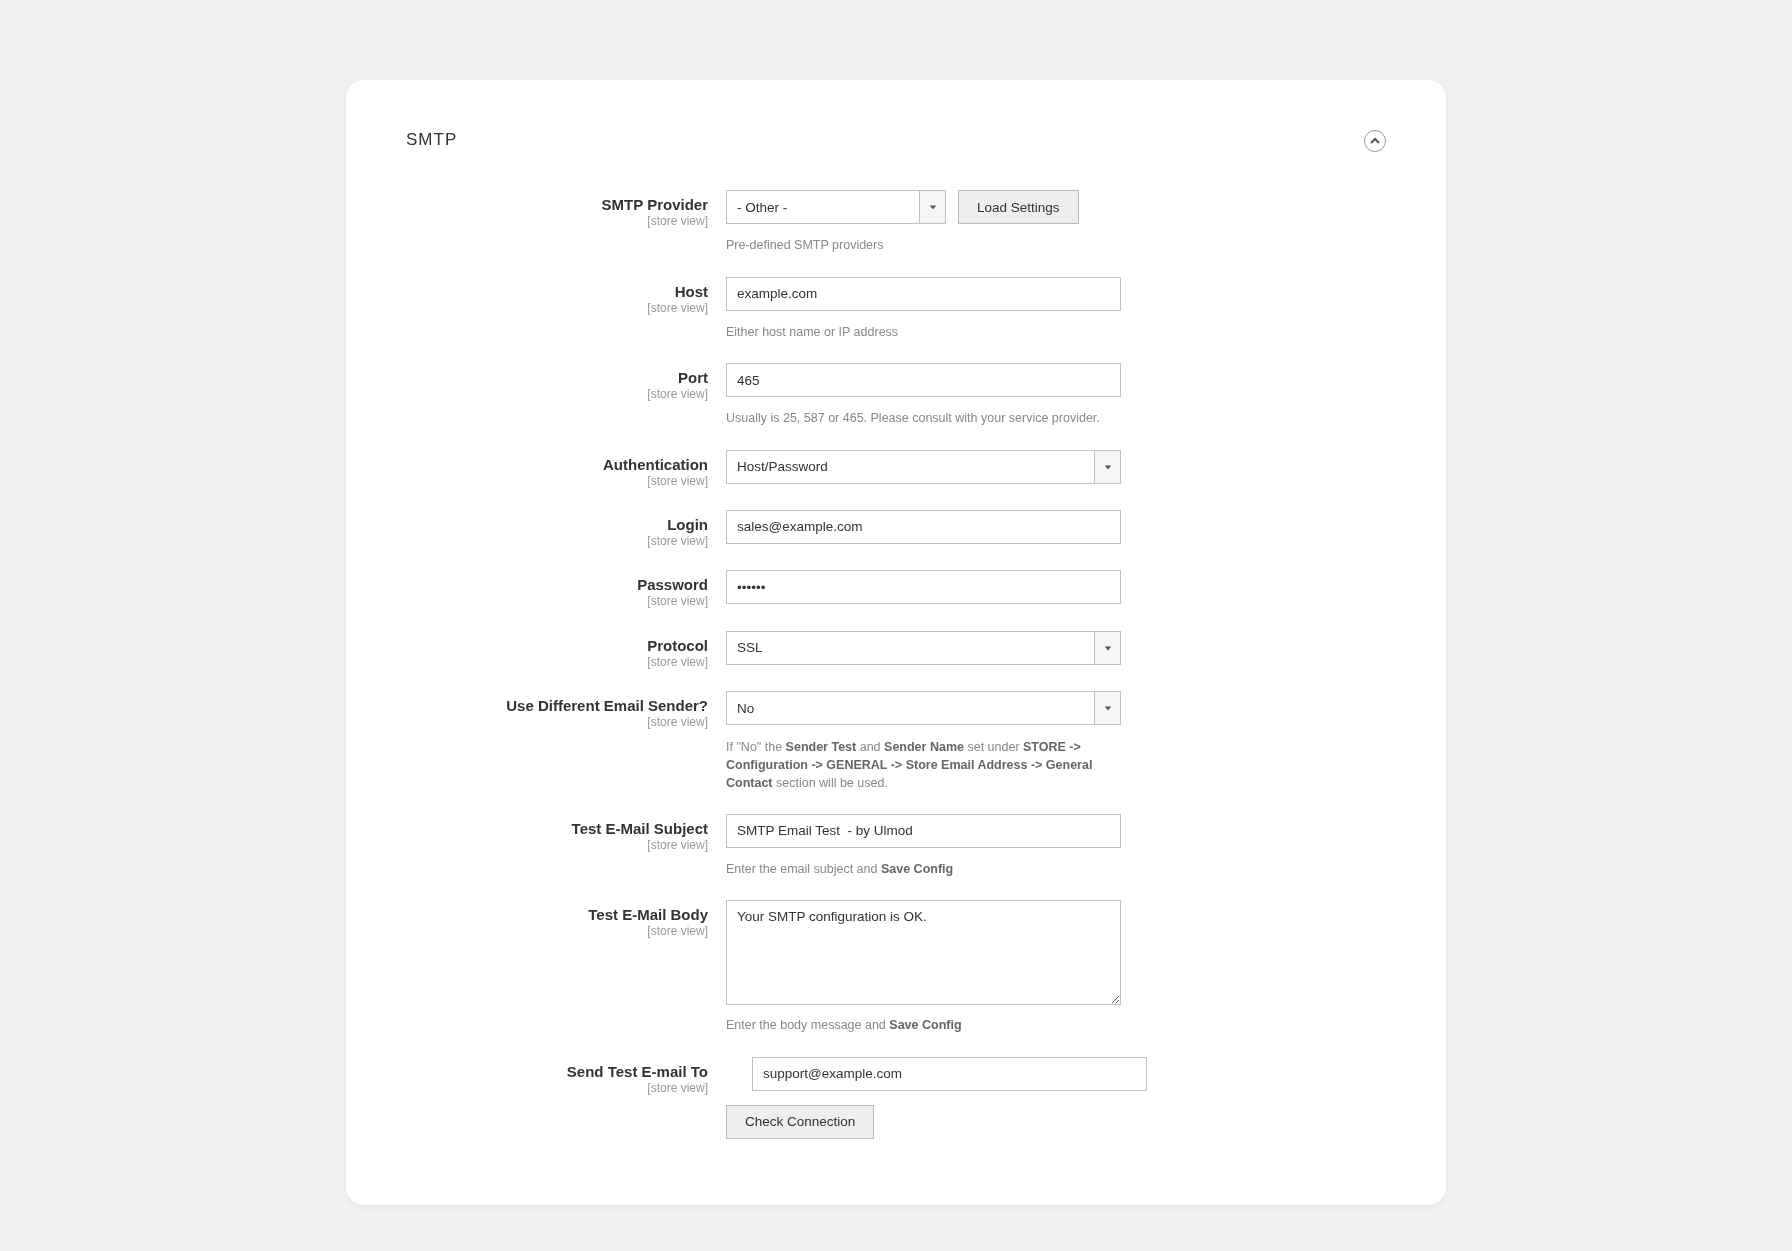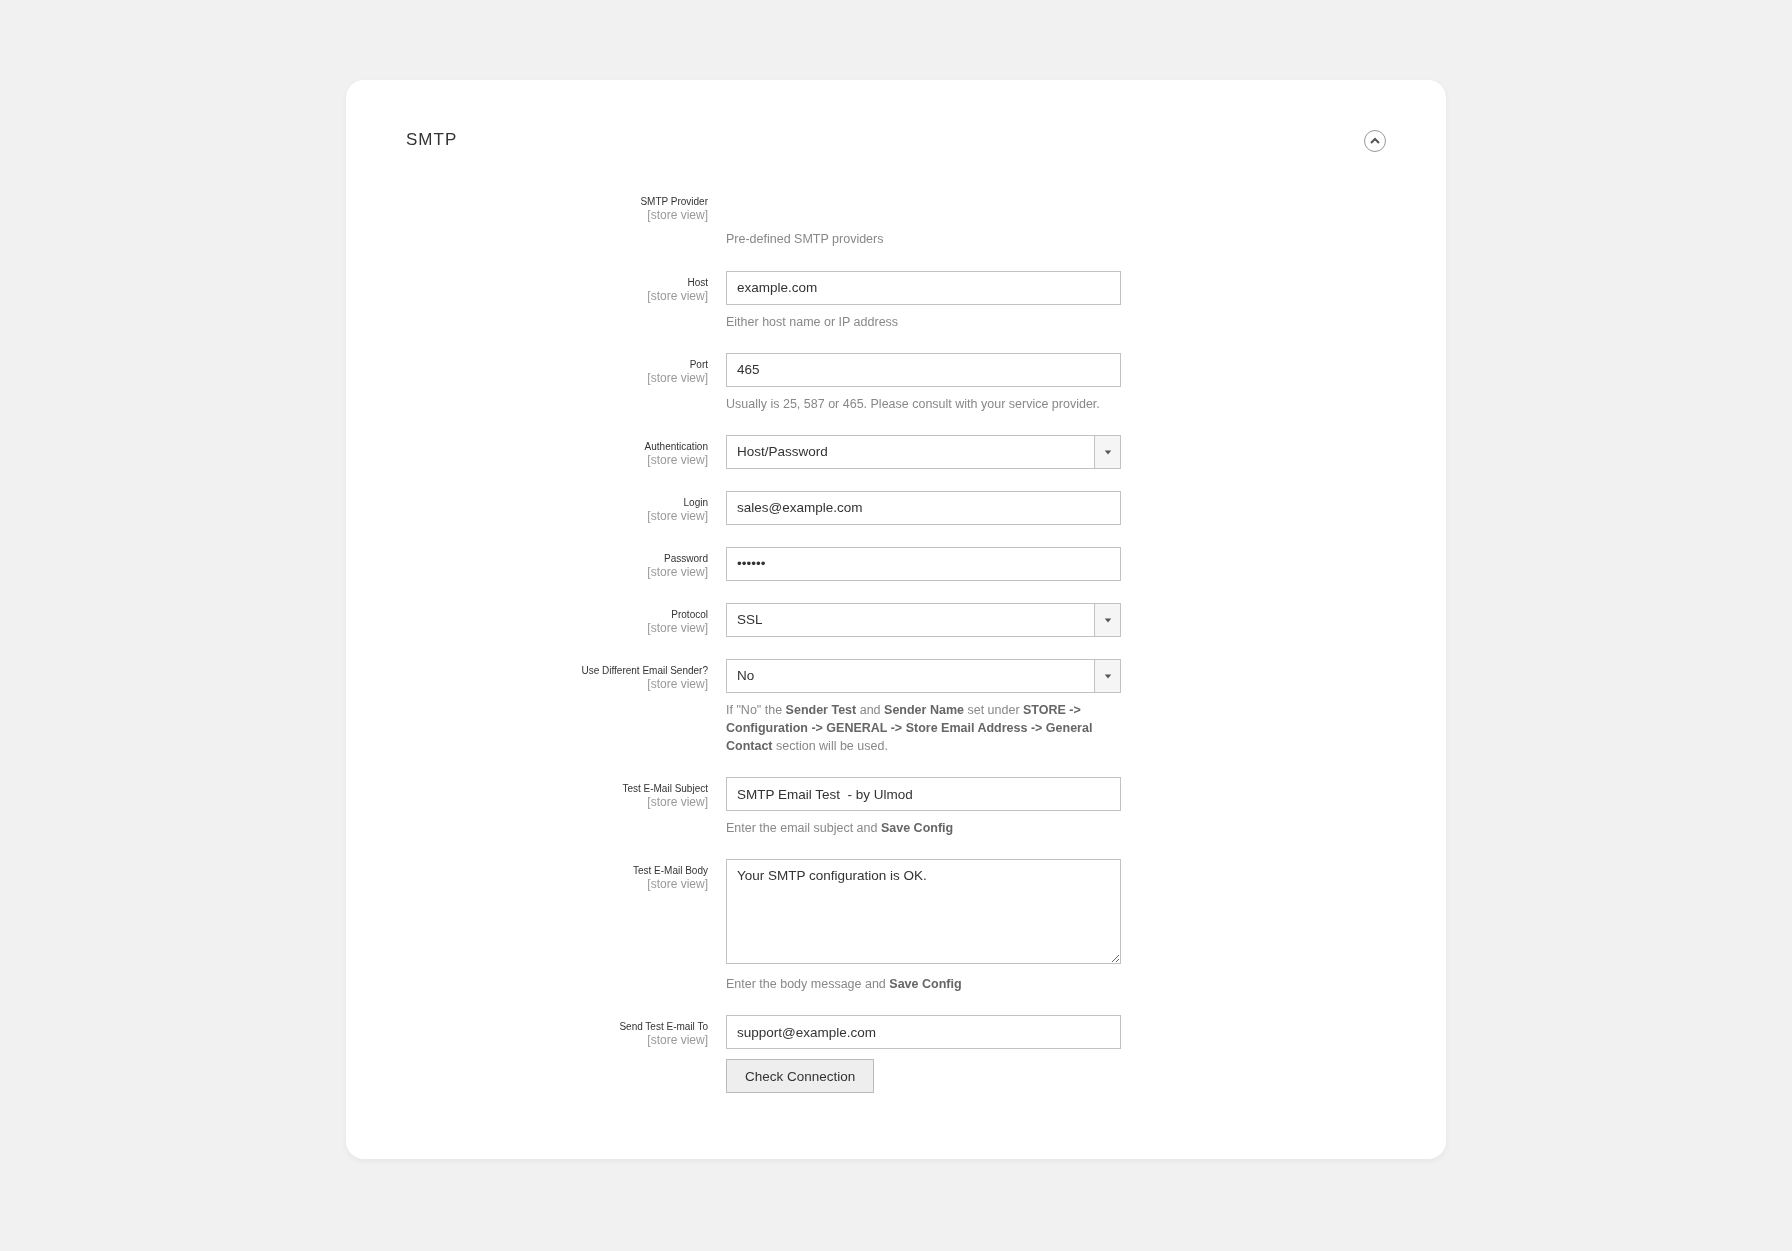--- a/index.html
+++ b/index.html
@@ -53,23 +53,23 @@
   .form-row + .help-row { margin-bottom: 22px; }
   .form-row.no-help { margin-bottom: 22px; }
 
   .label-col {
     width: 320px;
     text-align: right;
     padding-right: 18px;
     padding-top: 6px;
   }
   .label-col .lbl {
-    font-size: 10px;
-    color: #333;
-    font-weight: 400;
+    font-size: 15px;
+    color: #333;
+    font-weight: 700;
     display: block;
     line-height: 1.2;
   }
   .label-col .scope {
     font-size: 12px;
     color: #999;
     display: block;
     line-height: 1.2;
   }
   .field-col {
@@ -155,20 +155,31 @@
       <svg viewBox="0 0 10 10">
           <polyline points="1,7 5,3 9,7"></polyline>
         </svg>
     </button>
   </div>
 
   <div class="form-row">
     <div class="label-col">
       <span class="lbl">SMTP Provider</span>
       <span class="scope">[store view]</span>
+    </div>
+    <div class="field-col provider-group">
+      <div class="select-wrap half">
+        <span class="select-value">- Other -</span>
+        <span class="select-caret">
+            <svg viewBox="0 0 10 10">
+              <polygon points="1,3 9,3 5,8"></polygon>
+            </svg>
+          </span>
+      </div>
+      <button class="btn">Load Settings</button>
     </div>
   </div>
   <div class="help-row">
     <div class="label-col"></div>
     <div class="field-col help-text">Pre-defined SMTP providers</div>
   </div>
 
   <div class="form-row">
     <div class="label-col">
       <span class="lbl">Host</span>
@@ -299,21 +310,21 @@
       <textarea class="text-input" style="">Your SMTP configuration is OK.</textarea>
     </div>
   </div>
   <div class="help-row">
     <div class="label-col"></div>
     <div class="field-col help-text">
       <span>Enter the body message and </span><b>Save Config</b>
     </div>
   </div>
 
-  <div class="form-row" style="">
+  <div class="form-row" style="gap:26px;">
     <div class="label-col">
       <span class="lbl">Send Test E-mail To</span>
       <span class="scope">[store view]</span>
     </div>
     <div class="field-col">
       <input class="text-input" type="text" value="support@example.com" style="">
     </div>
   </div>
 
   <div class="form-row check-btn-row">

